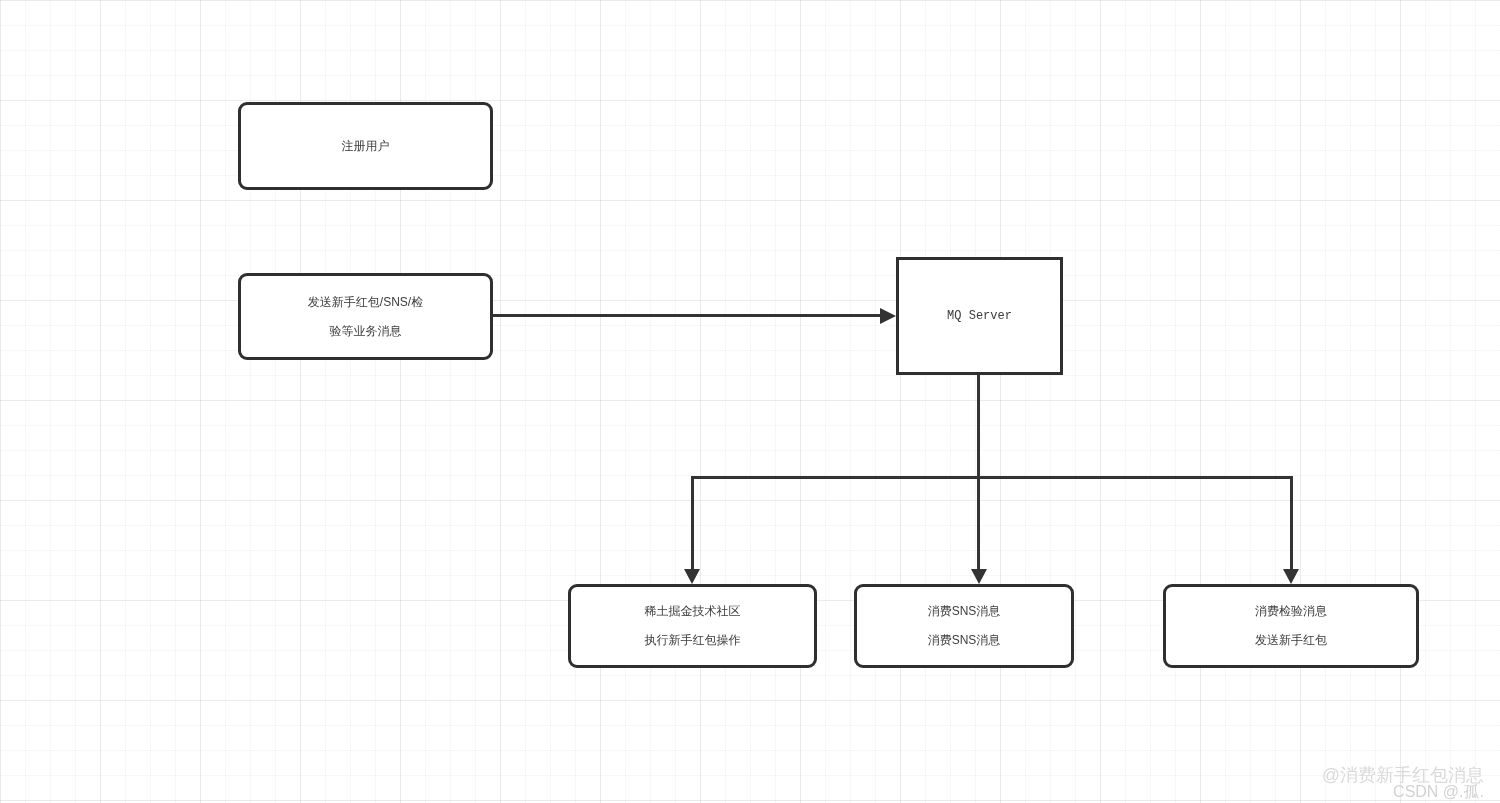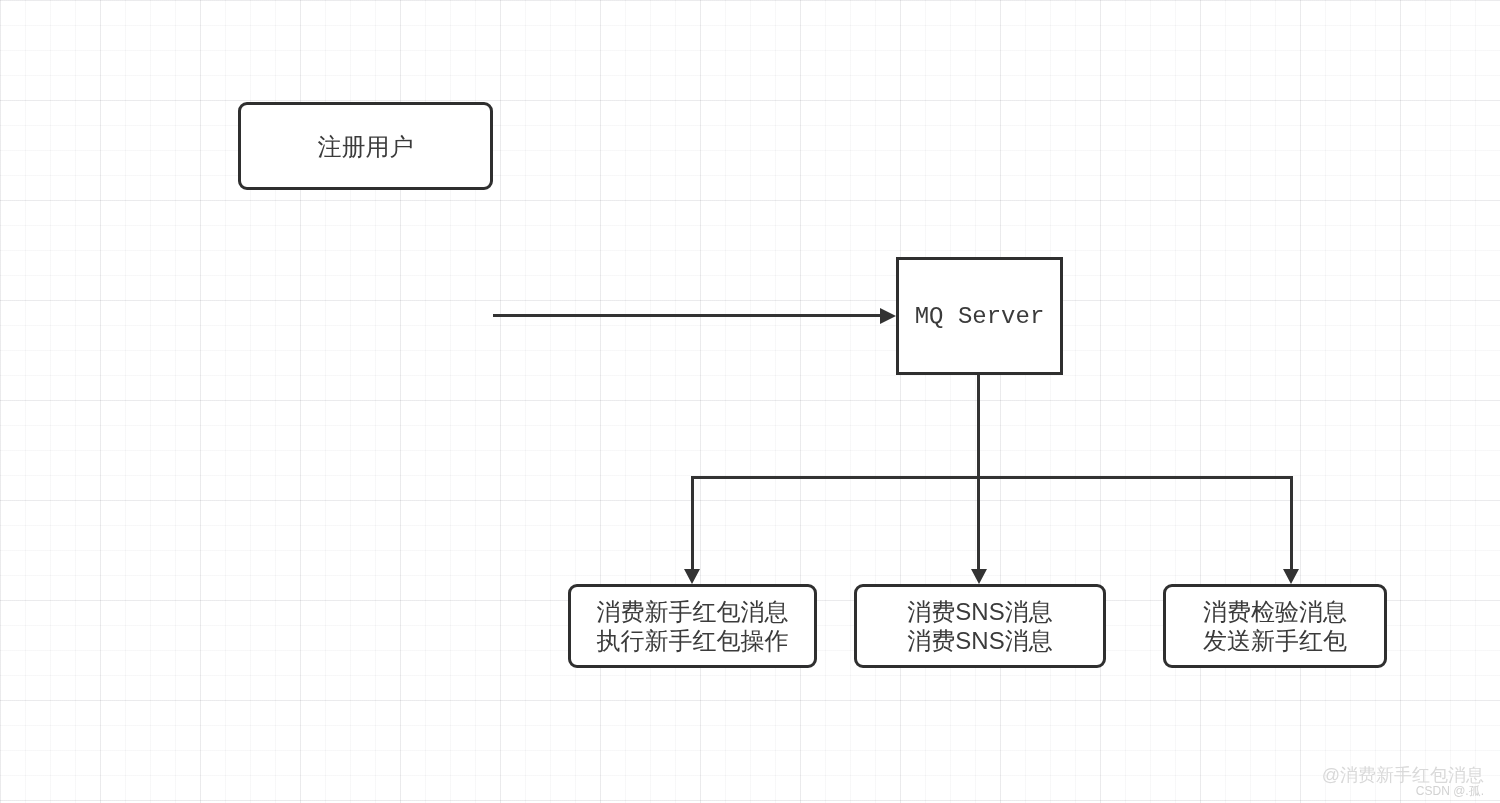--- a/index.html
+++ b/index.html
@@ -21,21 +21,21 @@
     position: absolute;
     box-sizing: border-box;
     background: #ffffff;
     border: 3px solid #2f2f2f;
     color: #3b3b3b;
     display: flex;
     flex-direction: column;
     align-items: center;
     justify-content: center;
     text-align: center;
-    font-size: 24px;
+    font-size: 12px;
     line-height: 29px;
   }
   .rounded { border-radius: 9px; }
   .group-box {
     position: absolute;
     box-sizing: border-box;
     background: #ffffff;
     border: 3px solid #2f2f2f;
   }
   .group-label {
@@ -61,30 +61,30 @@
     border-top: 15px solid #333333;
   }
   .watermark {
     position: absolute;
     right: 16px;
     bottom: 5px;
     text-align: right;
     user-select: none;
   }
   .watermark .wm-main { font-size: 18px; color: #d9d9d9; line-height: 20px; }
-  .watermark .wm-sub  { font-size: 12px; color: #d2d2d2; line-height: 13px; }
+  .watermark .wm-sub  { font-size: 16px; color: #d2d2d2; line-height: 13px; }
 
   
   #function-box      { left: 78px;   top: 65px;  width: 612px; height: 368px; }
   #register-node     { left: 238px;  top: 102px; width: 255px; height: 88px; }
   #send-node         { left: 238px;  top: 273px; width: 255px; height: 87px; }
   #mq-node           { left: 896px;  top: 257px; width: 167px; height: 118px; font-family: Liberation Mono, monospace; }
   #consume-redpacket { left: 568px;  top: 584px; width: 249px; height: 84px; }
-  #consume-sns       { left: 854px;  top: 584px; width: 252px; height: 84px; }
-  #consume-check     { left: 1163px; top: 584px; width: 224px; height: 84px; }
+  #consume-sns       { left: 854px;  top: 584px; width: 220px; height: 84px; }
+  #consume-check     { left: 1163px; top: 584px; width: 256px; height: 84px; }
 
   #edge-send-mq-line   { left: 493px;  top: 314px; width: 388px; height: 3px; }
   #edge-send-mq-head   { left: 880px;  top: 308px; }
   #edge-mq-down-line   { left: 977px;  top: 375px; width: 3px;   height: 196px; }
   #edge-mq-down-head   { left: 971px;  top: 569px; }
   #edge-fanout-hline   { left: 691px;  top: 476px; width: 601px; height: 3px; }
   #edge-left-down-line { left: 691px;  top: 476px; width: 3px;   height: 95px; }
   #edge-left-down-head { left: 684px;  top: 569px; }
   #edge-right-down-line{ left: 1290px; top: 476px; width: 3px;   height: 95px; }
   #edge-right-down-head{ left: 1283px; top: 569px; }
@@ -92,41 +92,45 @@
 </head>
 <body>
 
 <div class="canvas">
 
 
   <div class="node rounded" id="register-node">
     <span>注册用户</span>
   </div>
 
+  <div class="node rounded" id="send-node">
+    <span>发送新手红包/SNS/检</span>
+    <span>验等业务消息</span>
+  </div>
 
   <div class="edge" id="edge-send-mq-line"></div>
   <div class="arrow-right" id="edge-send-mq-head"></div>
 
   <div class="edge" id="edge-mq-down-line"></div>
   <div class="arrow-down" id="edge-mq-down-head"></div>
 
   <div class="edge" id="edge-fanout-hline"></div>
 
   <div class="edge" id="edge-left-down-line"></div>
   <div class="arrow-down" id="edge-left-down-head"></div>
 
   <div class="edge" id="edge-right-down-line"></div>
   <div class="arrow-down" id="edge-right-down-head"></div>
 
   <div class="node" id="mq-node">
     <span>MQ Server</span>
   </div>
 
   <div class="node rounded" id="consume-redpacket">
-    <span>消费新手红包消息</span>
+    <span>稀土掘金技术社区</span>
     <span>执行新手红包操作</span>
   </div>
 
   <div class="node rounded" id="consume-sns">
     <span>消费SNS消息</span>
     <span>消费SNS消息</span>
   </div>
 
   <div class="node rounded" id="consume-check">
     <span>消费检验消息</span>

